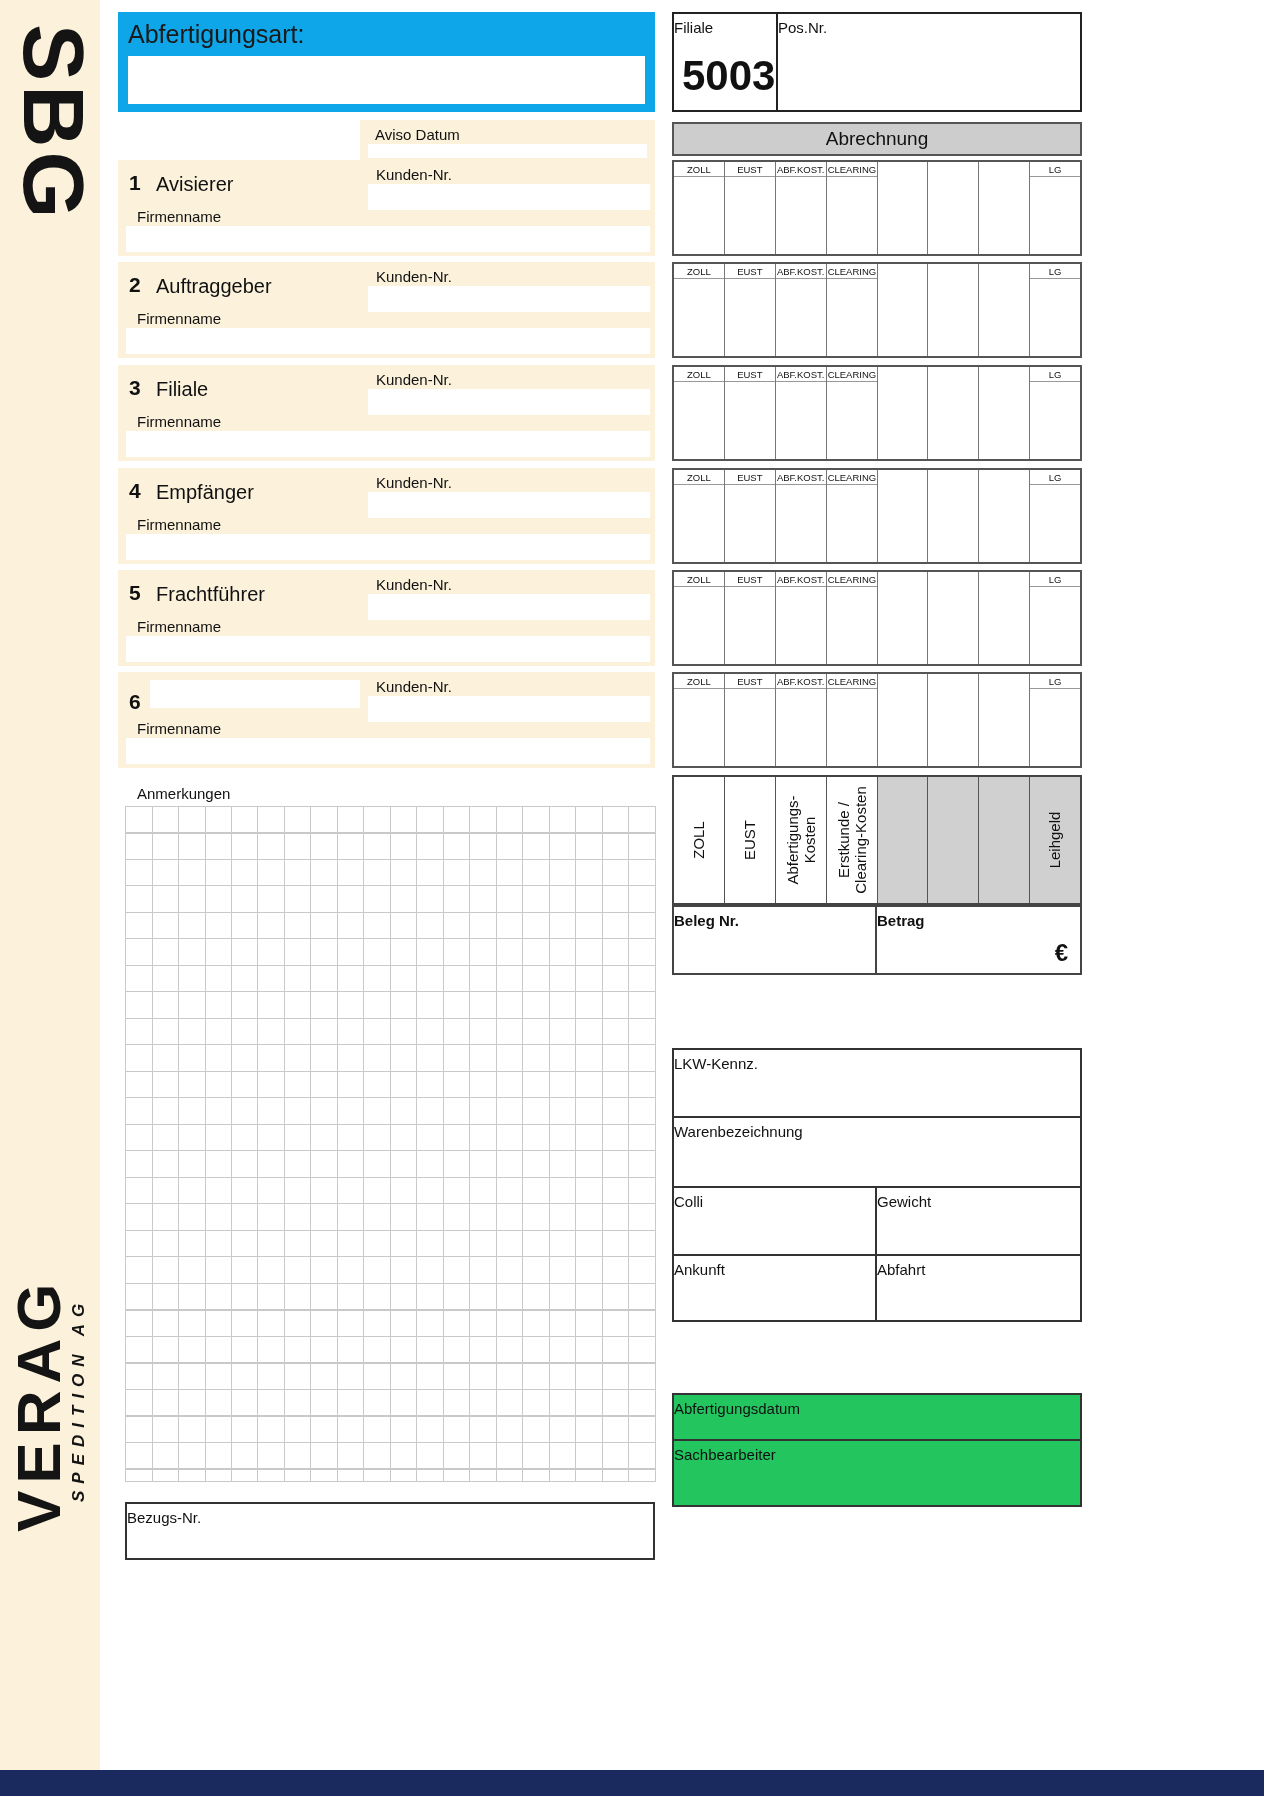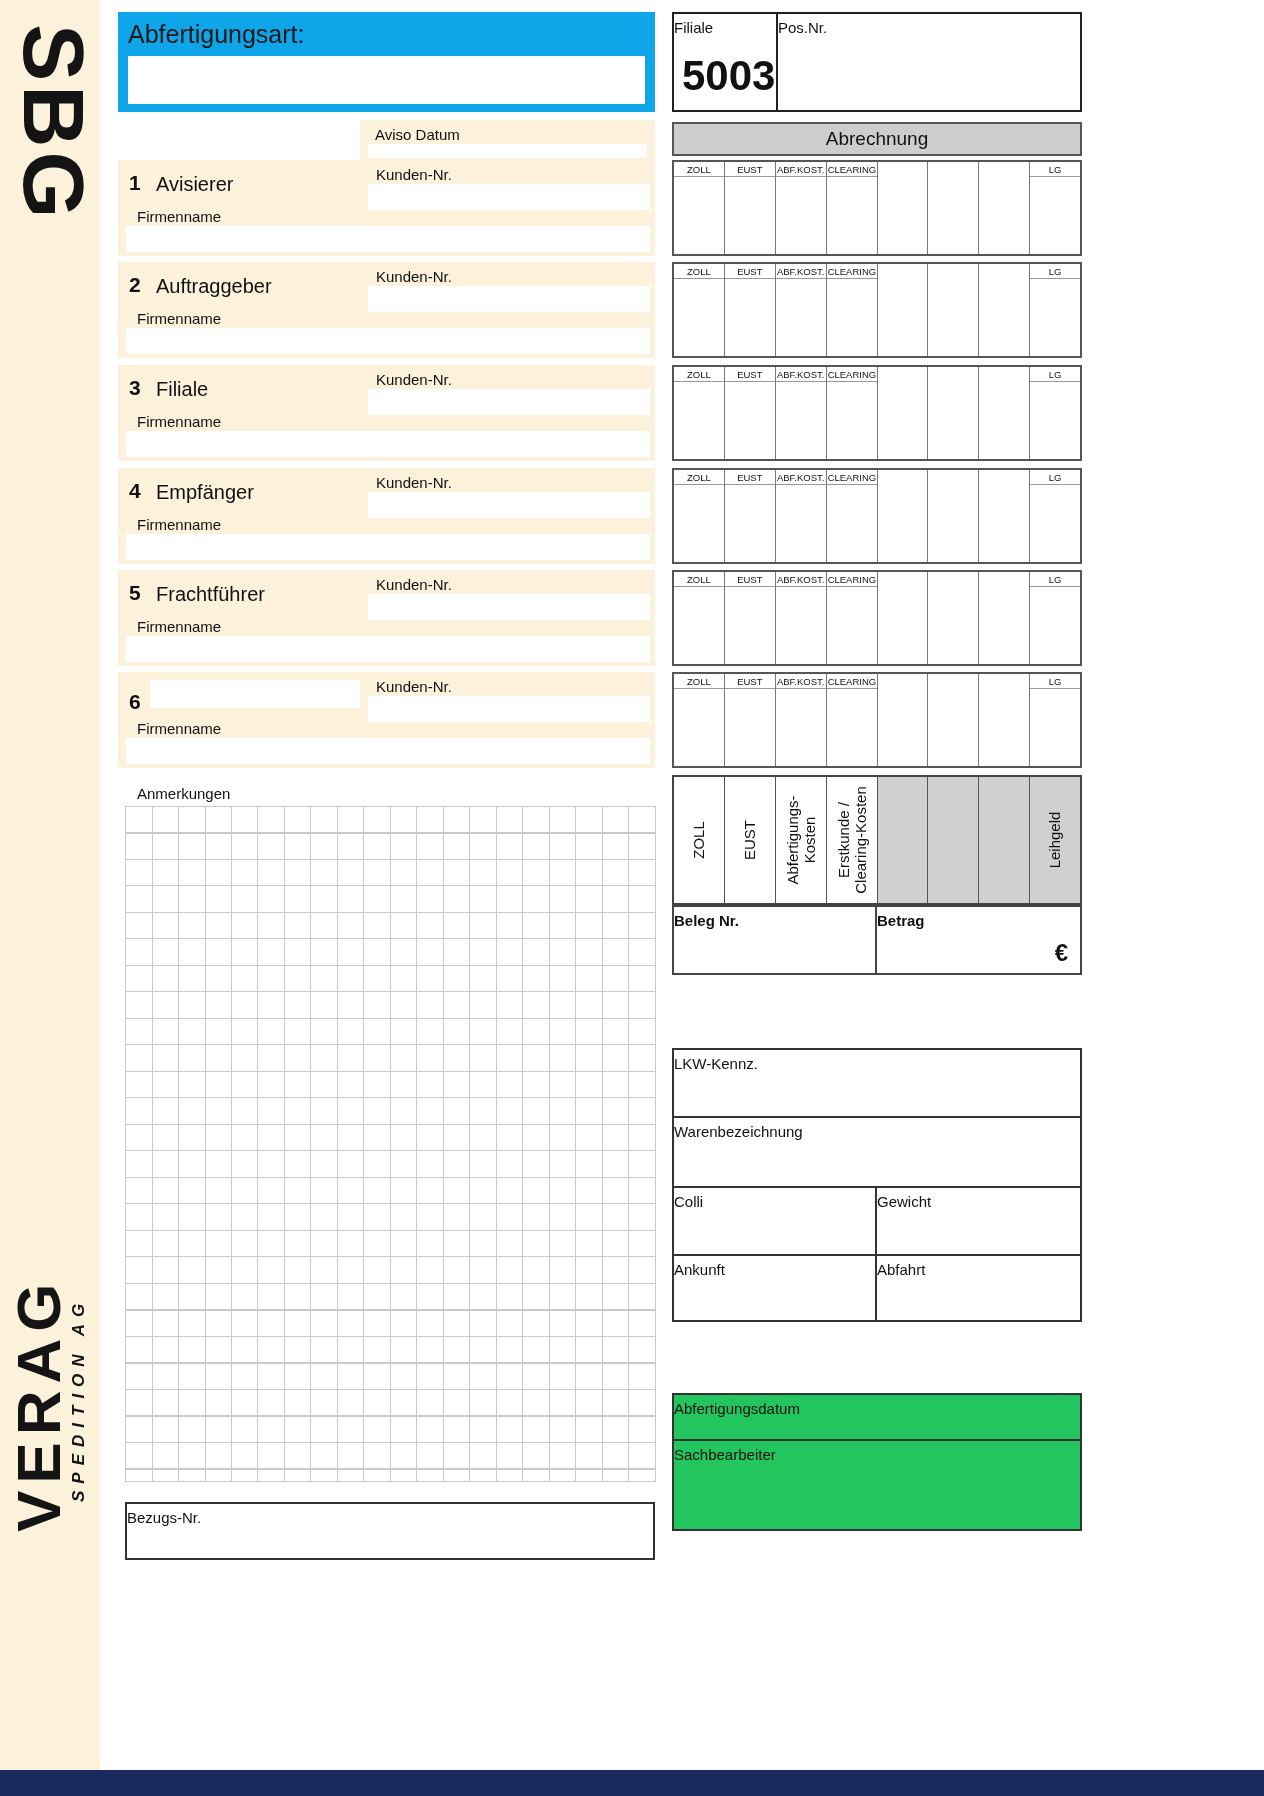--- a/index.html
+++ b/index.html
@@ -357,21 +357,21 @@
       <div class="cell-r">
         <span class="small-lbl">Abfahrt</span>
       </div>
     </div>
   </div>
 
   <div class="proc-group">
     <div class="proc-row" style="height:44px">
       <span class="small-lbl">Abfertigungsdatum</span>
     </div>
-    <div class="proc-row" style="height:90px">
+    <div class="proc-row" style="height:66px">
       <span class="small-lbl">Sachbearbeiter</span>
     </div>
   </div>
 
   <div class="bezugs-box">
     <span class="small-lbl">Bezugs-Nr.</span>
   </div>
 
   <div class="footer-bar"></div>
 

